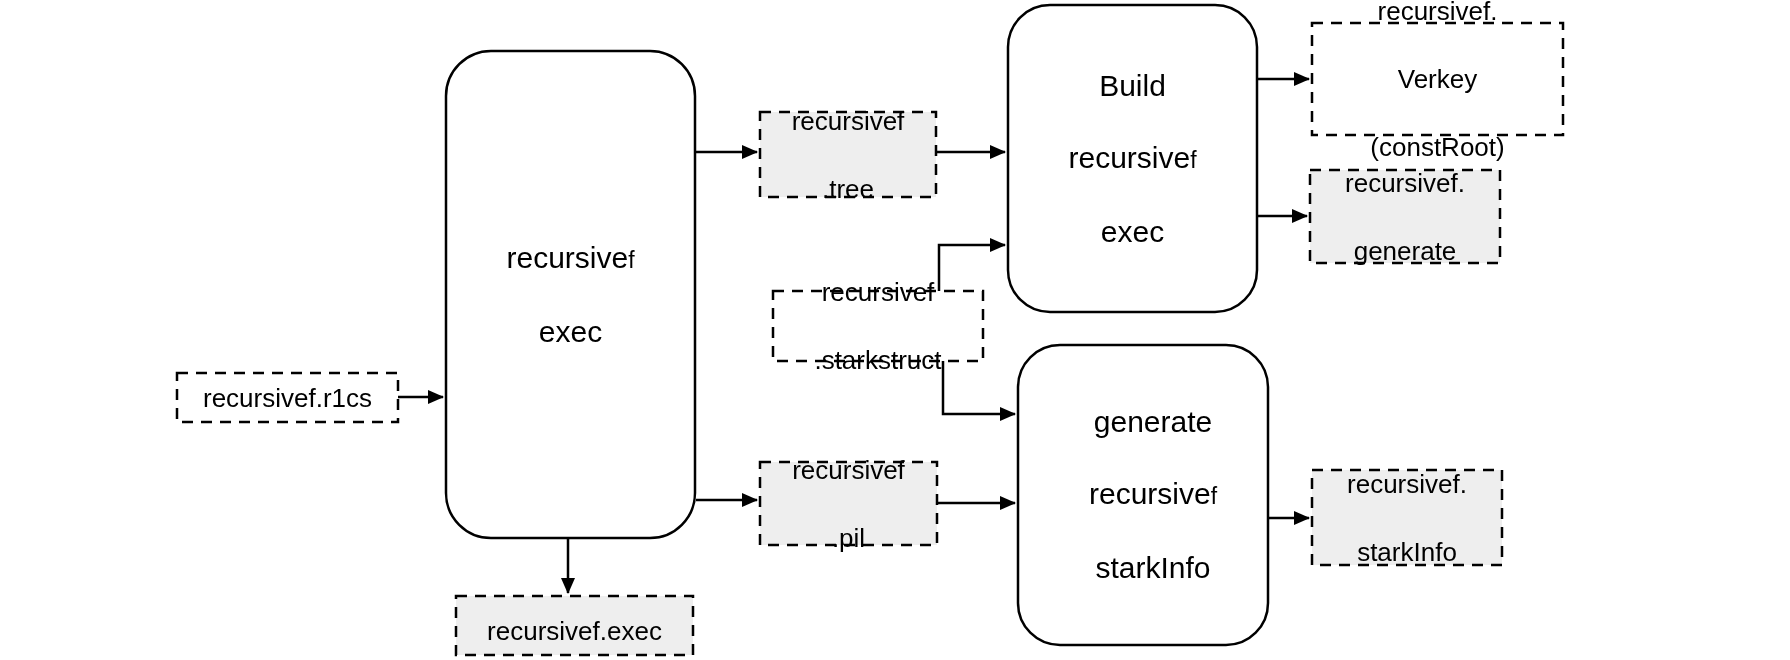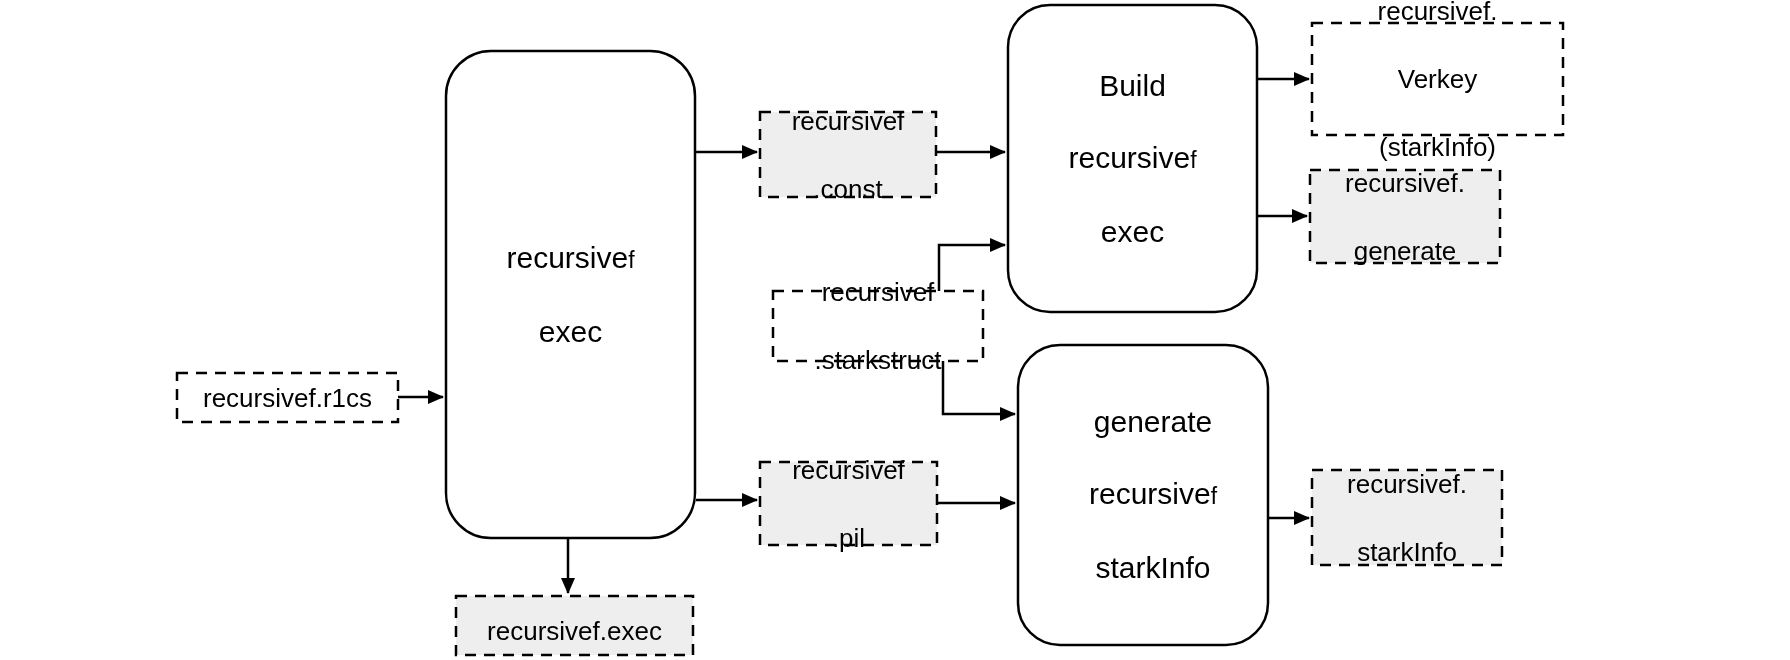--- a/index.html
+++ b/index.html
@@ -115,41 +115,41 @@
     <div class="pline"><span>recursive</span><span class="subf">f</span></div>
     <div class="pline">starkInfo</div>
   </div>
 
   <div class="label file" style="left:177px;top:373px;width:221px;height:49px">
     <div class="fline">recursivef.r1cs</div>
   </div>
 
   <div class="label file" style="left:760px;top:112px;width:176px;height:85px">
     <div class="fline">recursivef</div>
-    <div class="fline">.const</div>
+    <div class="fline">.tree</div>
   </div>
 
   <div class="label file" style="left:773px;top:291px;width:210px;height:70px">
     <div class="fline">recursivef</div>
     <div class="fline">.starkstruct</div>
   </div>
 
   <div class="label file" style="left:760px;top:462px;width:177px;height:83px">
     <div class="fline">recursivef</div>
     <div class="fline">.pil</div>
   </div>
 
   <div class="label file" style="left:456px;top:596px;width:237px;height:69px">
     <div class="fline">recursivef.exec</div>
   </div>
 
   <div class="label file" style="left:1312px;top:23px;width:251px;height:112px">
     <div class="fline">recursivef.</div>
     <div class="fline">Verkey</div>
-    <div class="fline">(starkInfo)</div>
+    <div class="fline">(constRoot)</div>
   </div>
 
   <div class="label file" style="left:1310px;top:170px;width:190px;height:93px">
     <div class="fline">recursivef.</div>
     <div class="fline">generate</div>
   </div>
 
   <div class="label file" style="left:1312px;top:470px;width:190px;height:95px">
     <div class="fline">recursivef.</div>
     <div class="fline">starkInfo</div>

